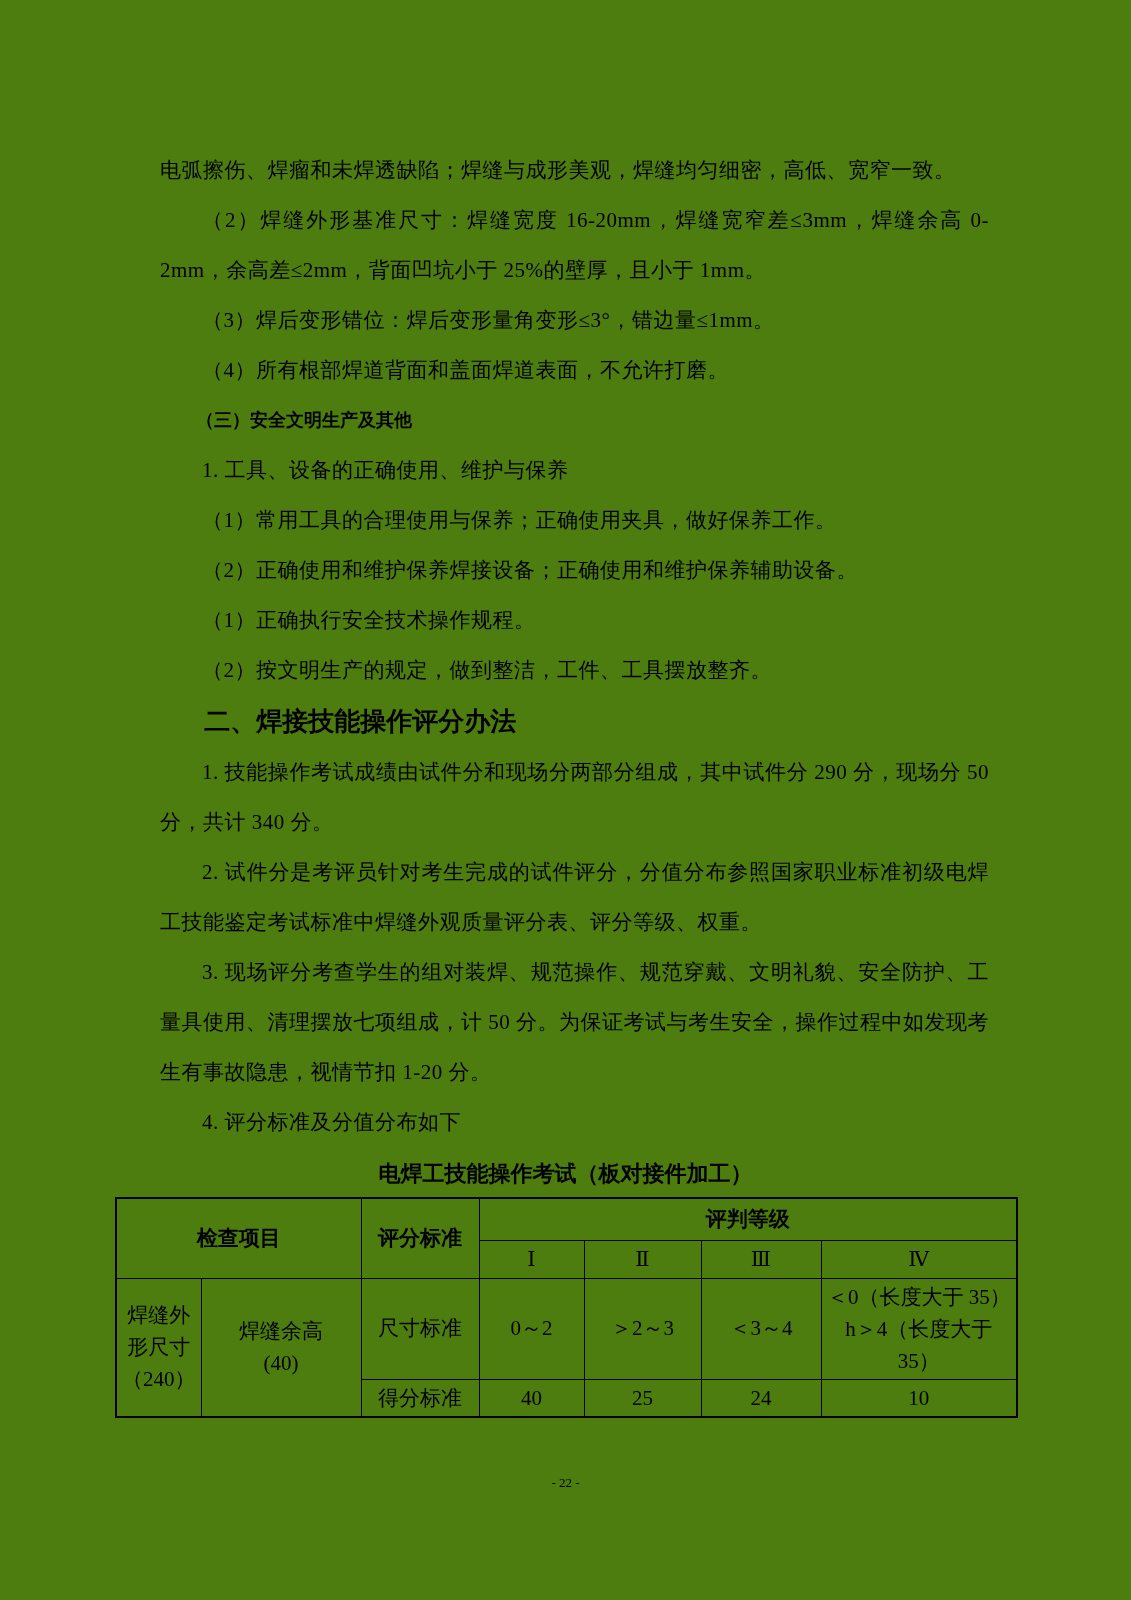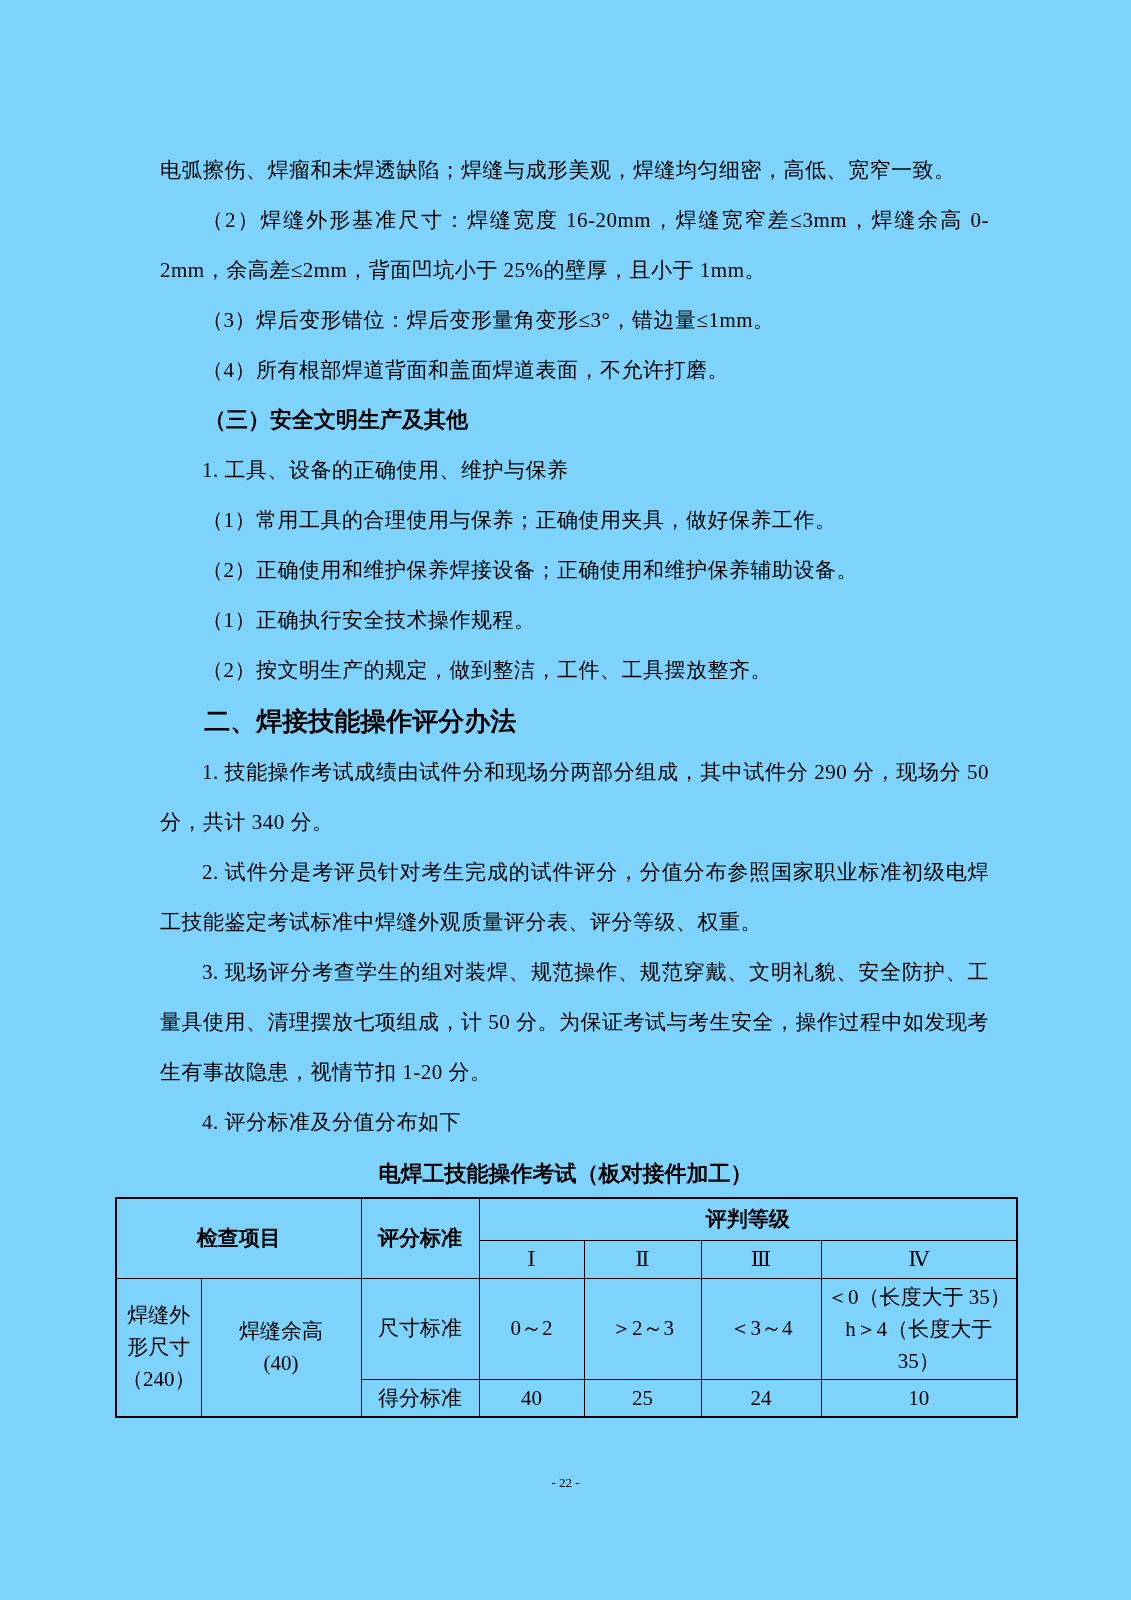--- a/index.html
+++ b/index.html
@@ -1,21 +1,21 @@
 <!DOCTYPE html>
 <html><head>
 <meta charset="utf-8">
 <style>
   html, body { margin: 0; padding: 0; background: #ffffff; }
   .page {
     position: relative;
     width: 1131px;
     height: 1600px;
     margin: 0 auto;
-    background: #7dd3fc;
+    background: #4d7c0f;
     color: #000000;
     font-family: "Liberation Serif", "DejaVu Serif", serif;
     overflow: hidden;
   }
   .content {
     position: absolute;
     top: 145px;
     left: 160px;
     right: 142px;
   }
@@ -23,21 +23,21 @@
     margin: 0;
     font-size: 21px;
     line-height: 50px;
     text-align: justify;
     text-indent: 2em;
     letter-spacing: 0.5px;
   }
   .para.cont { text-indent: 0; }
   .h-section {
     margin: 0;
-    font-size: 22px;
+    font-size: 18px;
     line-height: 50px;
     font-weight: bold;
     font-family: "Liberation Sans", "DejaVu Sans", sans-serif;
     text-indent: 2em;
   }
   .h-main {
     margin: 0;
     font-size: 26px;
     line-height: 52px;
     font-weight: bold;

